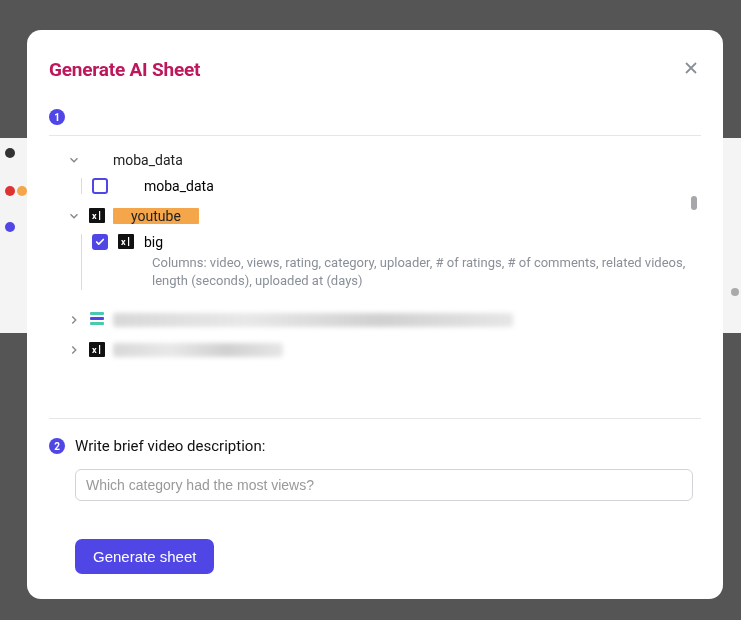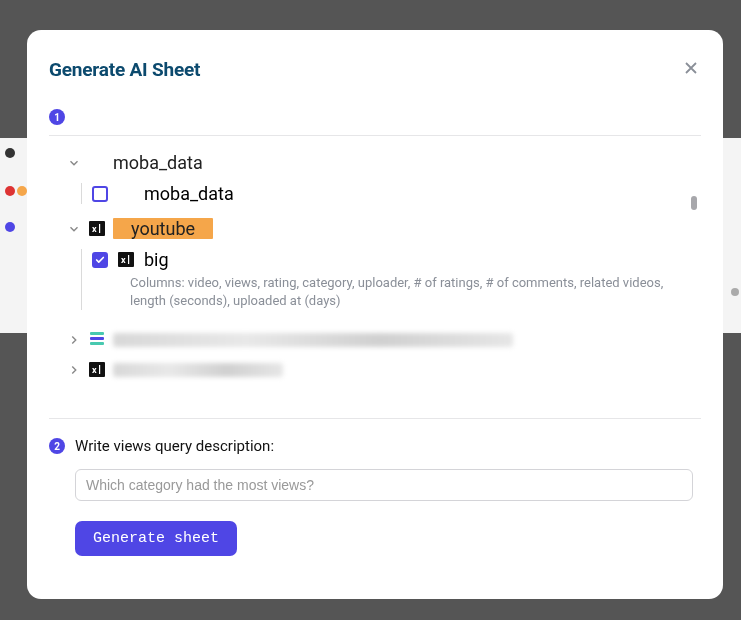--- a/index.html
+++ b/index.html
@@ -9,21 +9,21 @@
   .bg-dot { position: absolute; width: 10px; height: 10px; border-radius: 50%; }
   .modal {
     position: absolute;
     left: 27px; top: 30px;
     width: 696px; height: 569px;
     background: #fff;
     border-radius: 14px;
     padding: 28px 22px 24px 22px;
   }
   .modal-header { display: flex; justify-content: space-between; align-items: flex-start; margin-bottom: 28px; }
-  .modal-title { font-size: 19px; font-weight: 700; color: #0c4a6e; letter-spacing: -0.2px; }
+  .modal-title { font-size: 19px; font-weight: 700; color: #be185d; letter-spacing: -0.2px; }
   .close-btn { color: #8a8f98; cursor: pointer; padding: 2px; }
   .close-btn svg { width: 16px; height: 16px; display: block; }
 
   .step-row { display: flex; align-items: center; gap: 10px; margin-bottom: 10px; }
   .step-badge {
     width: 16px; height: 16px; border-radius: 50%;
     background: #4f46e5; color: #fff; font-size: 10px; font-weight: 700;
     display: flex; align-items: center; justify-content: center;
   }
   .step-label { font-size: 15px; color: #111; }
@@ -37,21 +37,21 @@
     padding: 16px 0 0 18px;
     margin-bottom: 18px;
   }
   .scroll-thumb {
     position: absolute; right: 4px; top: 60px;
     width: 6px; height: 14px; border-radius: 3px; background: #a7a7ab;
   }
 
   .tree-item { display: flex; align-items: center; gap: 8px; font-size: 14px; color: #222; }
   .tree-children { margin-left: 14px; padding-left: 10px; border-left: 1px solid #dadada; margin-top: 10px; margin-bottom: 14px; }
-  .tree-label { font-size: 18px; }
+  .tree-label { font-size: 14px; }
   .highlight { background: #f5a64a; padding: 0 18px; border-radius: 1px; }
 
   .chev { width: 14px; height: 14px; color: #888; flex-shrink: 0; }
   .chev svg { width: 14px; height: 14px; display: block; }
 
   .file-icon { width: 16px; height: 16px; flex-shrink: 0; position: relative; }
   .file-csv {
     width: 14px; height: 16px; background: #111; border-radius: 1px;
     position: relative;
   }
@@ -79,36 +79,36 @@
   .source-stack span:nth-child(3){ top:10px; background:#48c9b0;}
 
   .checkbox {
     width: 16px; height: 16px; border-radius: 3px; border: 2px solid #4f46e5;
     background: #fff; flex-shrink: 0;
   }
   .checkbox.checked { background: #4f46e5; display:flex; align-items:center; justify-content:center; }
   .checkbox.checked svg { width: 10px; height: 10px; color: #fff; }
 
   .row-top { display:flex; align-items:center; gap:10px; }
-  .row-sub { font-size: 13px; color: #8a8f98; margin-top: 4px; margin-left: 38px; line-height: 1.4; max-width: 540px; }
+  .row-sub { font-size: 13px; color: #8a8f98; margin-top: 4px; margin-left: 60px; line-height: 1.4; max-width: 540px; }
 
   .blurred-line { height: 14px; border-radius: 3px; background: linear-gradient(90deg,#d8d8d8,#e8e8e8,#d0d0d0,#e6e6e6); filter: blur(2.5px); }
 
   .query-input {
     width: 618px; height: 32px; margin-left: 26px;
     border: 1px solid #d4d4d8; border-radius: 6px;
     padding: 12px 10px; font-size: 14px; color: #15803d;
   }
   .query-input::placeholder { color: #999; }
 
   .generate-btn {
-    margin-top: 20px; margin-left: 26px;
+    margin-top: 38px; margin-left: 26px;
     background: #4f46e5; color: #fff; border: none;
     font-size: 15px; font-weight: 500;
-    padding: 9px 18px; border-radius: 7px; cursor: pointer; font-family: Liberation Mono, monospace;
+    padding: 9px 18px; border-radius: 7px; cursor: pointer;
   }
 
   .group2 { margin-top: 6px; }
   .group3 { margin-top: 22px; }
   .group4 { margin-top: 14px; }
 </style>
 </head>
 <body>
 
 <div class="backdrop">
@@ -219,21 +219,21 @@
               </span>
             </span>
         </span>
         <span class="blurred-line" style="width:170px;"></span>
       </div>
     </div>
 
     
     <div class="step-row" style="margin-bottom:14px;">
       <div class="step-badge">2</div>
-      <div class="step-label">Write views query description:</div>
+      <div class="step-label">Write brief video description:</div>
     </div>
 
     <input class="query-input" type="text" placeholder="Which category had the most views?" style="">
 
     <br>
     <button class="generate-btn">Generate sheet</button>
   </div>
 </div>
 
 </body></html>

